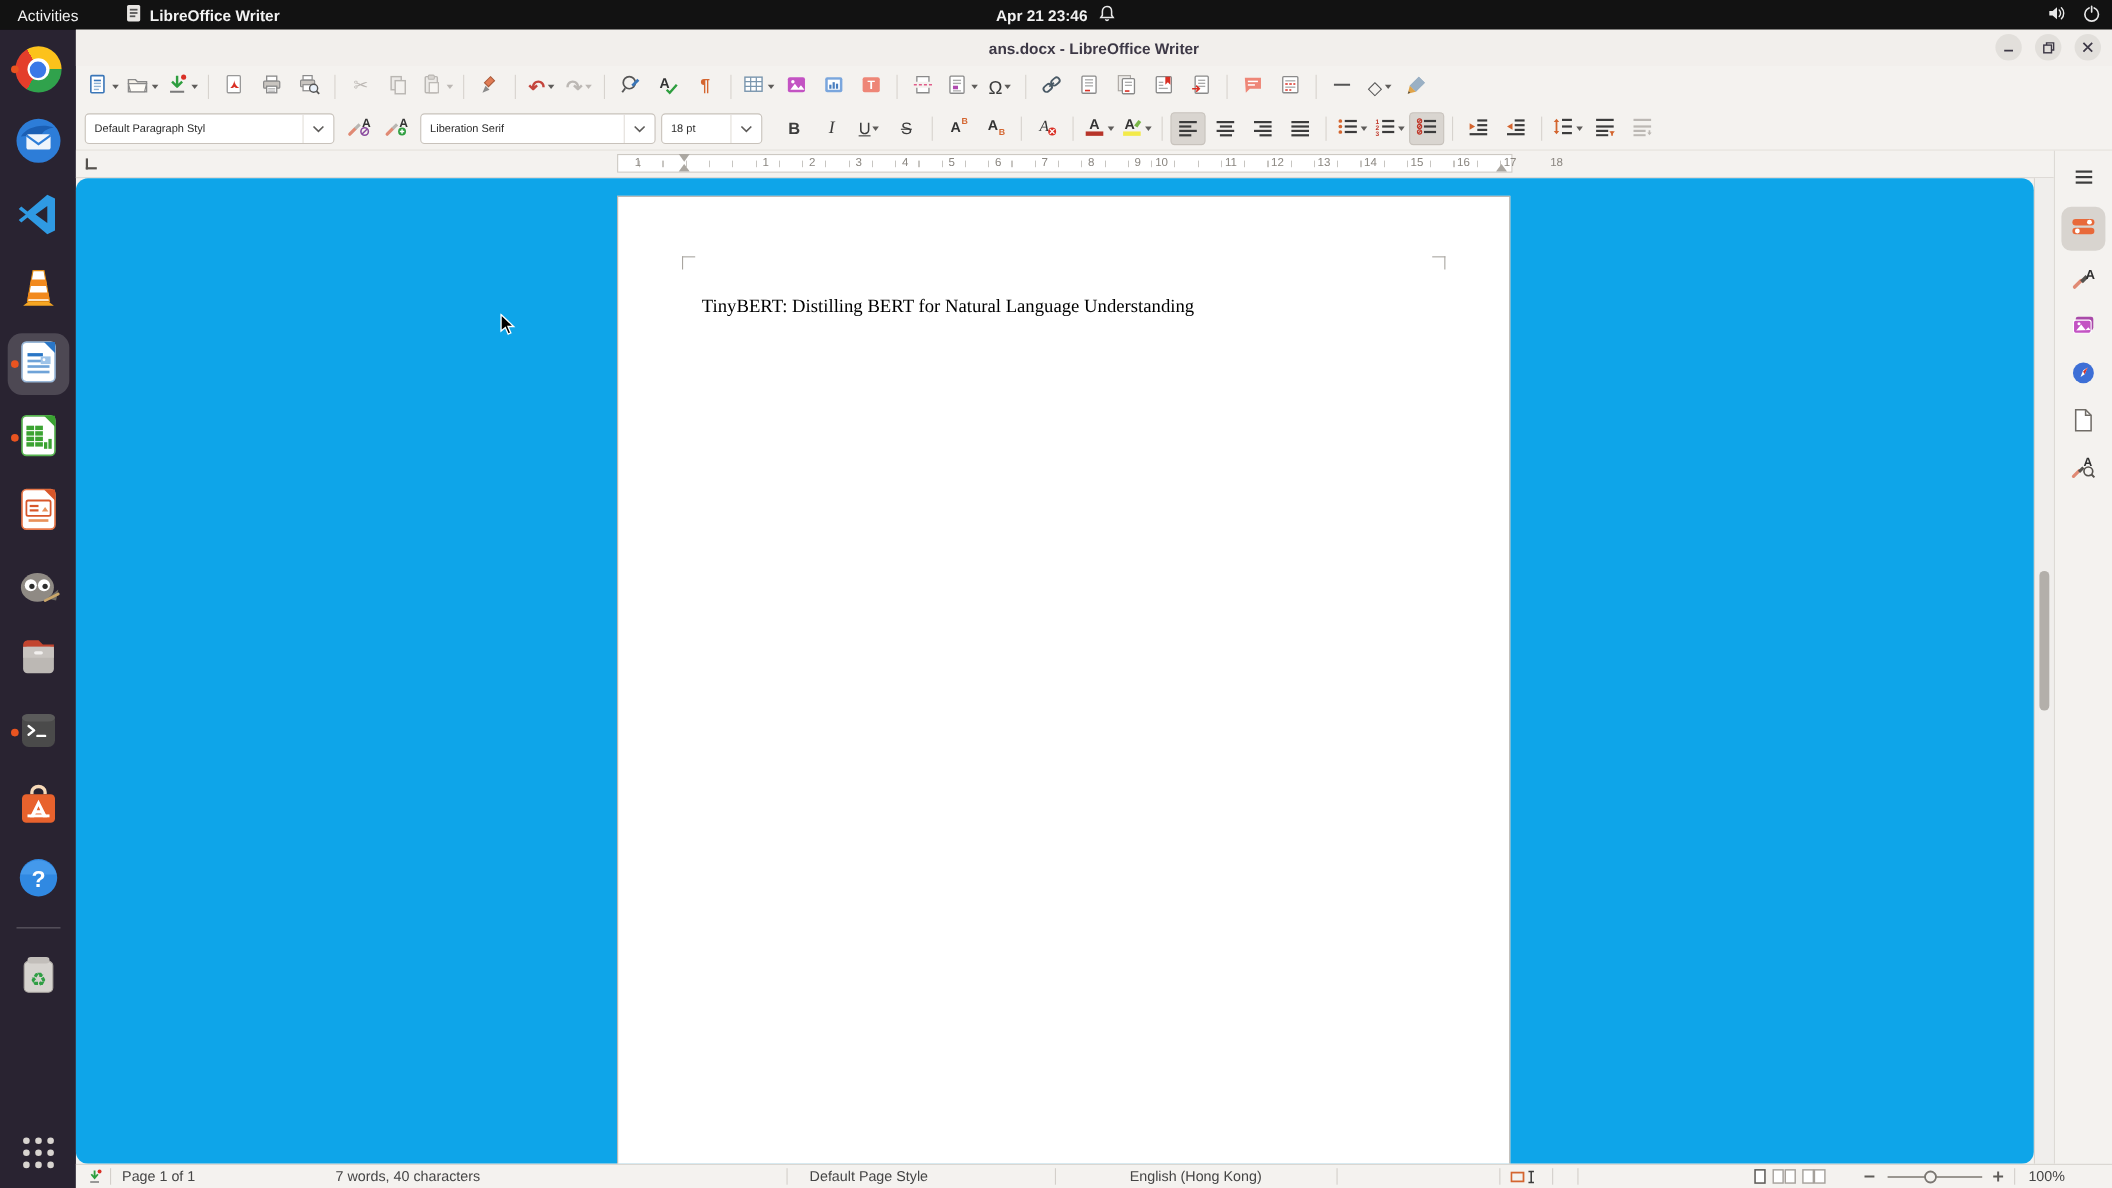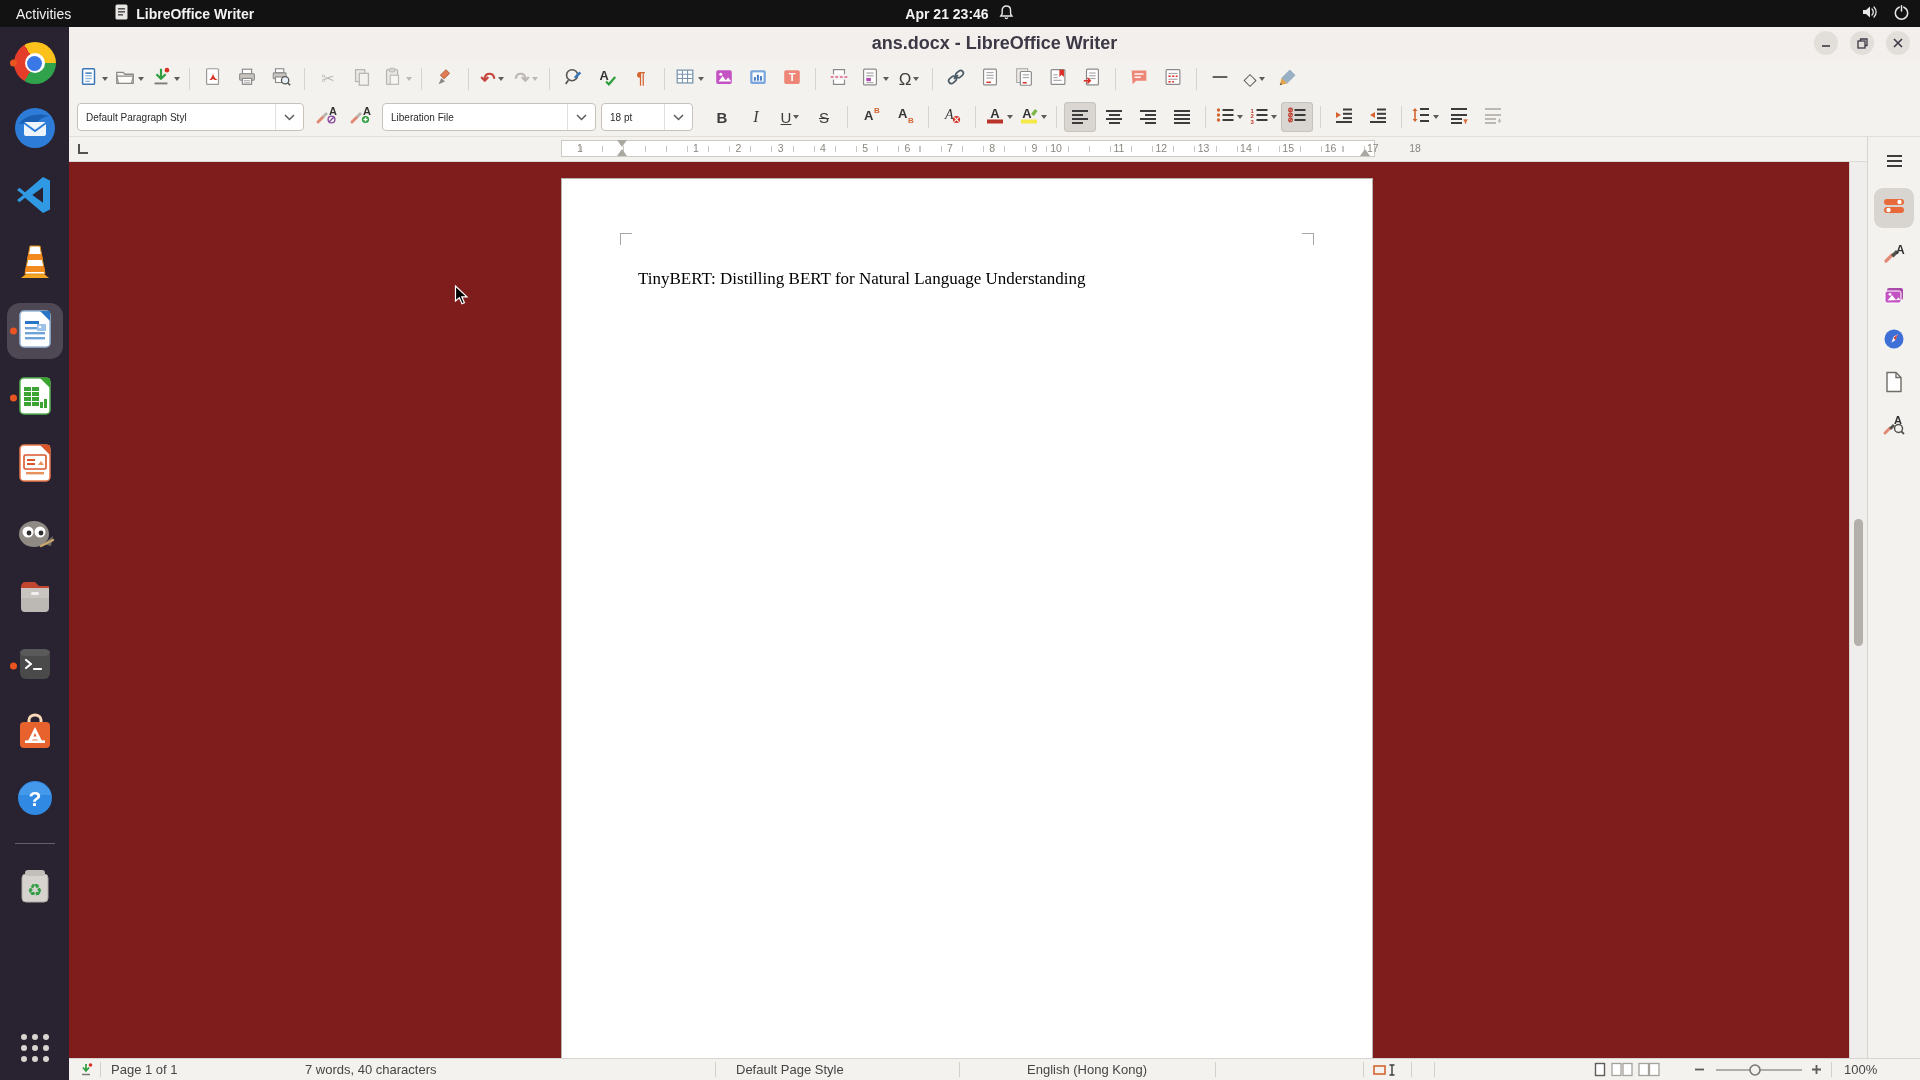--- a/index.html
+++ b/index.html
@@ -21,21 +21,21 @@
   .dock-div{width:40px;height:1px;background:rgba(255,255,255,.28);flex:0 0 auto;}
   .dock-spacer{flex:1;}
   .chrome-outer{width:42px;height:42px;border-radius:50%;
       background:conic-gradient(from -30deg,#fcc21b 0 120deg,#30a24c 0 240deg,#e43e2b 0 360deg);
       display:flex;align-items:center;justify-content:center;}
   .chrome-white{width:20px;height:20px;border-radius:50%;background:#fff;display:flex;align-items:center;justify-content:center;}
   .chrome-blue{width:15px;height:15px;border-radius:50%;background:#3b78e7;}
   
   .window{position:absolute;left:69px;top:27px;right:0;bottom:0;display:flex;flex-direction:column;background:#f4f2ef;}
   .titlebar{height:33px;position:relative;display:flex;align-items:center;justify-content:center;
-            background:#f2efec;font-size:18px;font-weight:bold;color:#3d3846;}
+            background:#f2efec;font-size:14px;font-weight:bold;color:#3d3846;}
   .win-btns{position:absolute;right:10px;top:4px;display:flex;gap:12px;}
   .win-btn{width:24px;height:24px;border-radius:50%;background:#e2dfdb;display:flex;align-items:center;justify-content:center;
            color:#3d3846;font-size:13px;}
   .menubar{height:32px;display:flex;align-items:center;padding-left:10px;font-size:14.5px;color:#3c3c3c;}
   .menu-item{padding:4px 11px;border-radius:3px;}
   
   .toolbar{height:38px;display:flex;align-items:center;padding-left:6px;}
   .fmtbar{height:38px;display:flex;align-items:center;padding-left:8px;border-bottom:1px solid #e2ded9;}
   .tbb{height:30px;min-width:28px;padding:0 2px;border-radius:4px;display:inline-flex;align-items:center;justify-content:center;gap:2px;margin:0 1px;position:relative;}
   .tbb.pressed{background:#d9d5d0;box-shadow:inset 0 0 0 1px #c7c2bc;}
@@ -55,21 +55,21 @@
   .ruler-white{position:absolute;left:492px;top:3px;width:814px;height:17px;background:#fff;border:1px solid #cdc9c3;box-sizing:border-box;}
   .ruler-ticks{position:absolute;left:492px;top:9px;width:814px;height:6px;opacity:.55;
       background:repeating-linear-gradient(to right,transparent 0 20.1px,#9a968f 20.1px 21.15px);}
   .rnum{position:absolute;top:5px;font-size:10.5px;color:#8a8680;transform:translateX(-50%);}
   .tabsel{position:absolute;left:6px;top:4px;width:15px;height:15px;display:flex;align-items:center;justify-content:center;}
   .tabsel i{display:block;width:8px;height:8px;border-left:2px solid #55524e;border-bottom:2px solid #55524e;}
   .tri-d{position:absolute;width:0;height:0;border-left:5px solid transparent;border-right:5px solid transparent;border-top:7px solid #aba7a1;}
   .tri-u{position:absolute;width:0;height:0;border-left:5px solid transparent;border-right:5px solid transparent;border-bottom:7px solid #aba7a1;}
   
   .canvasrow{flex:1;display:flex;min-height:0;}
-  .canvas{flex:1;position:relative;background:#7f1d1d;overflow:hidden;}
+  .canvas{flex:1;position:relative;background:#0ea5e9;overflow:hidden;border-radius:11px;}
   .page{position:absolute;left:492px;top:16px;width:812px;height:1122px;background:#fff;border:1px solid #b6b2ad;box-sizing:border-box;}
   .cropTL{position:absolute;left:58px;top:54px;width:11px;height:11px;border-left:1px solid #a9a5a0;border-top:1px solid #a9a5a0;}
   .cropTR{position:absolute;right:58px;top:54px;width:11px;height:11px;border-right:1px solid #a9a5a0;border-top:1px solid #a9a5a0;}
   .doc-title{position:absolute;left:76px;top:90px;font-family:"Liberation Serif","DejaVu Serif",serif;font-size:17px;color:#000;white-space:nowrap;}
   .mouse{position:absolute;left:385px;top:123px;}
   .vscroll{width:17px;background:#f0eeec;border-left:1px solid #d8d4cf;position:relative;flex:0 0 auto;}
   .vthumb{position:absolute;left:4px;width:9px;border-radius:5px;background:#b3afaa;top:357px;height:127px;}
   
   .side-tabs{width:52px;background:#f4f2ef;border-left:1px solid #d8d4cf;display:flex;flex-direction:column;
              align-items:center;padding-top:8px;gap:11px;flex:0 0 auto;}
@@ -579,21 +579,21 @@
     <div class="tbb" style="margin-right:6px">
       <span><svg width="24" height="22" viewBox="0 0 24 22">
             <path d="M4 18l5-5" stroke="#e08a74" stroke-width="3" stroke-linecap="round"></path>
             <path d="M8 12l4-4 2 2-4 4z" fill="#b9b6b2"></path>
             <text x="15" y="11" font-size="11" font-weight="bold" fill="#333" font-family="Liberation Sans, sans-serif">A</text>
             <circle cx="17.5" cy="15.5" r="3.6" fill="#2e9e3f"></circle>
             <path d="M17.5 13.5v4M15.5 15.5h4" stroke="#fff" stroke-width="1.3"></path>
           </svg></span>
     </div>
     <div class="combo" style="width:212px">
-      <span class="txt">Liberation File</span>
+      <span class="txt">Liberation Serif</span>
       <span class="chev">
           <svg width="11" height="7" viewBox="0 0 11 7">
             <path d="M1 1l4.5 4.5L10 1" fill="none" stroke="#5e5c5a" stroke-width="1.5"></path>
           </svg>
         </span>
     </div>
     <div class="combo" style="width:90px">
       <span class="txt">18 pt</span>
       <span class="chev">
           <svg width="11" height="7" viewBox="0 0 11 7">

